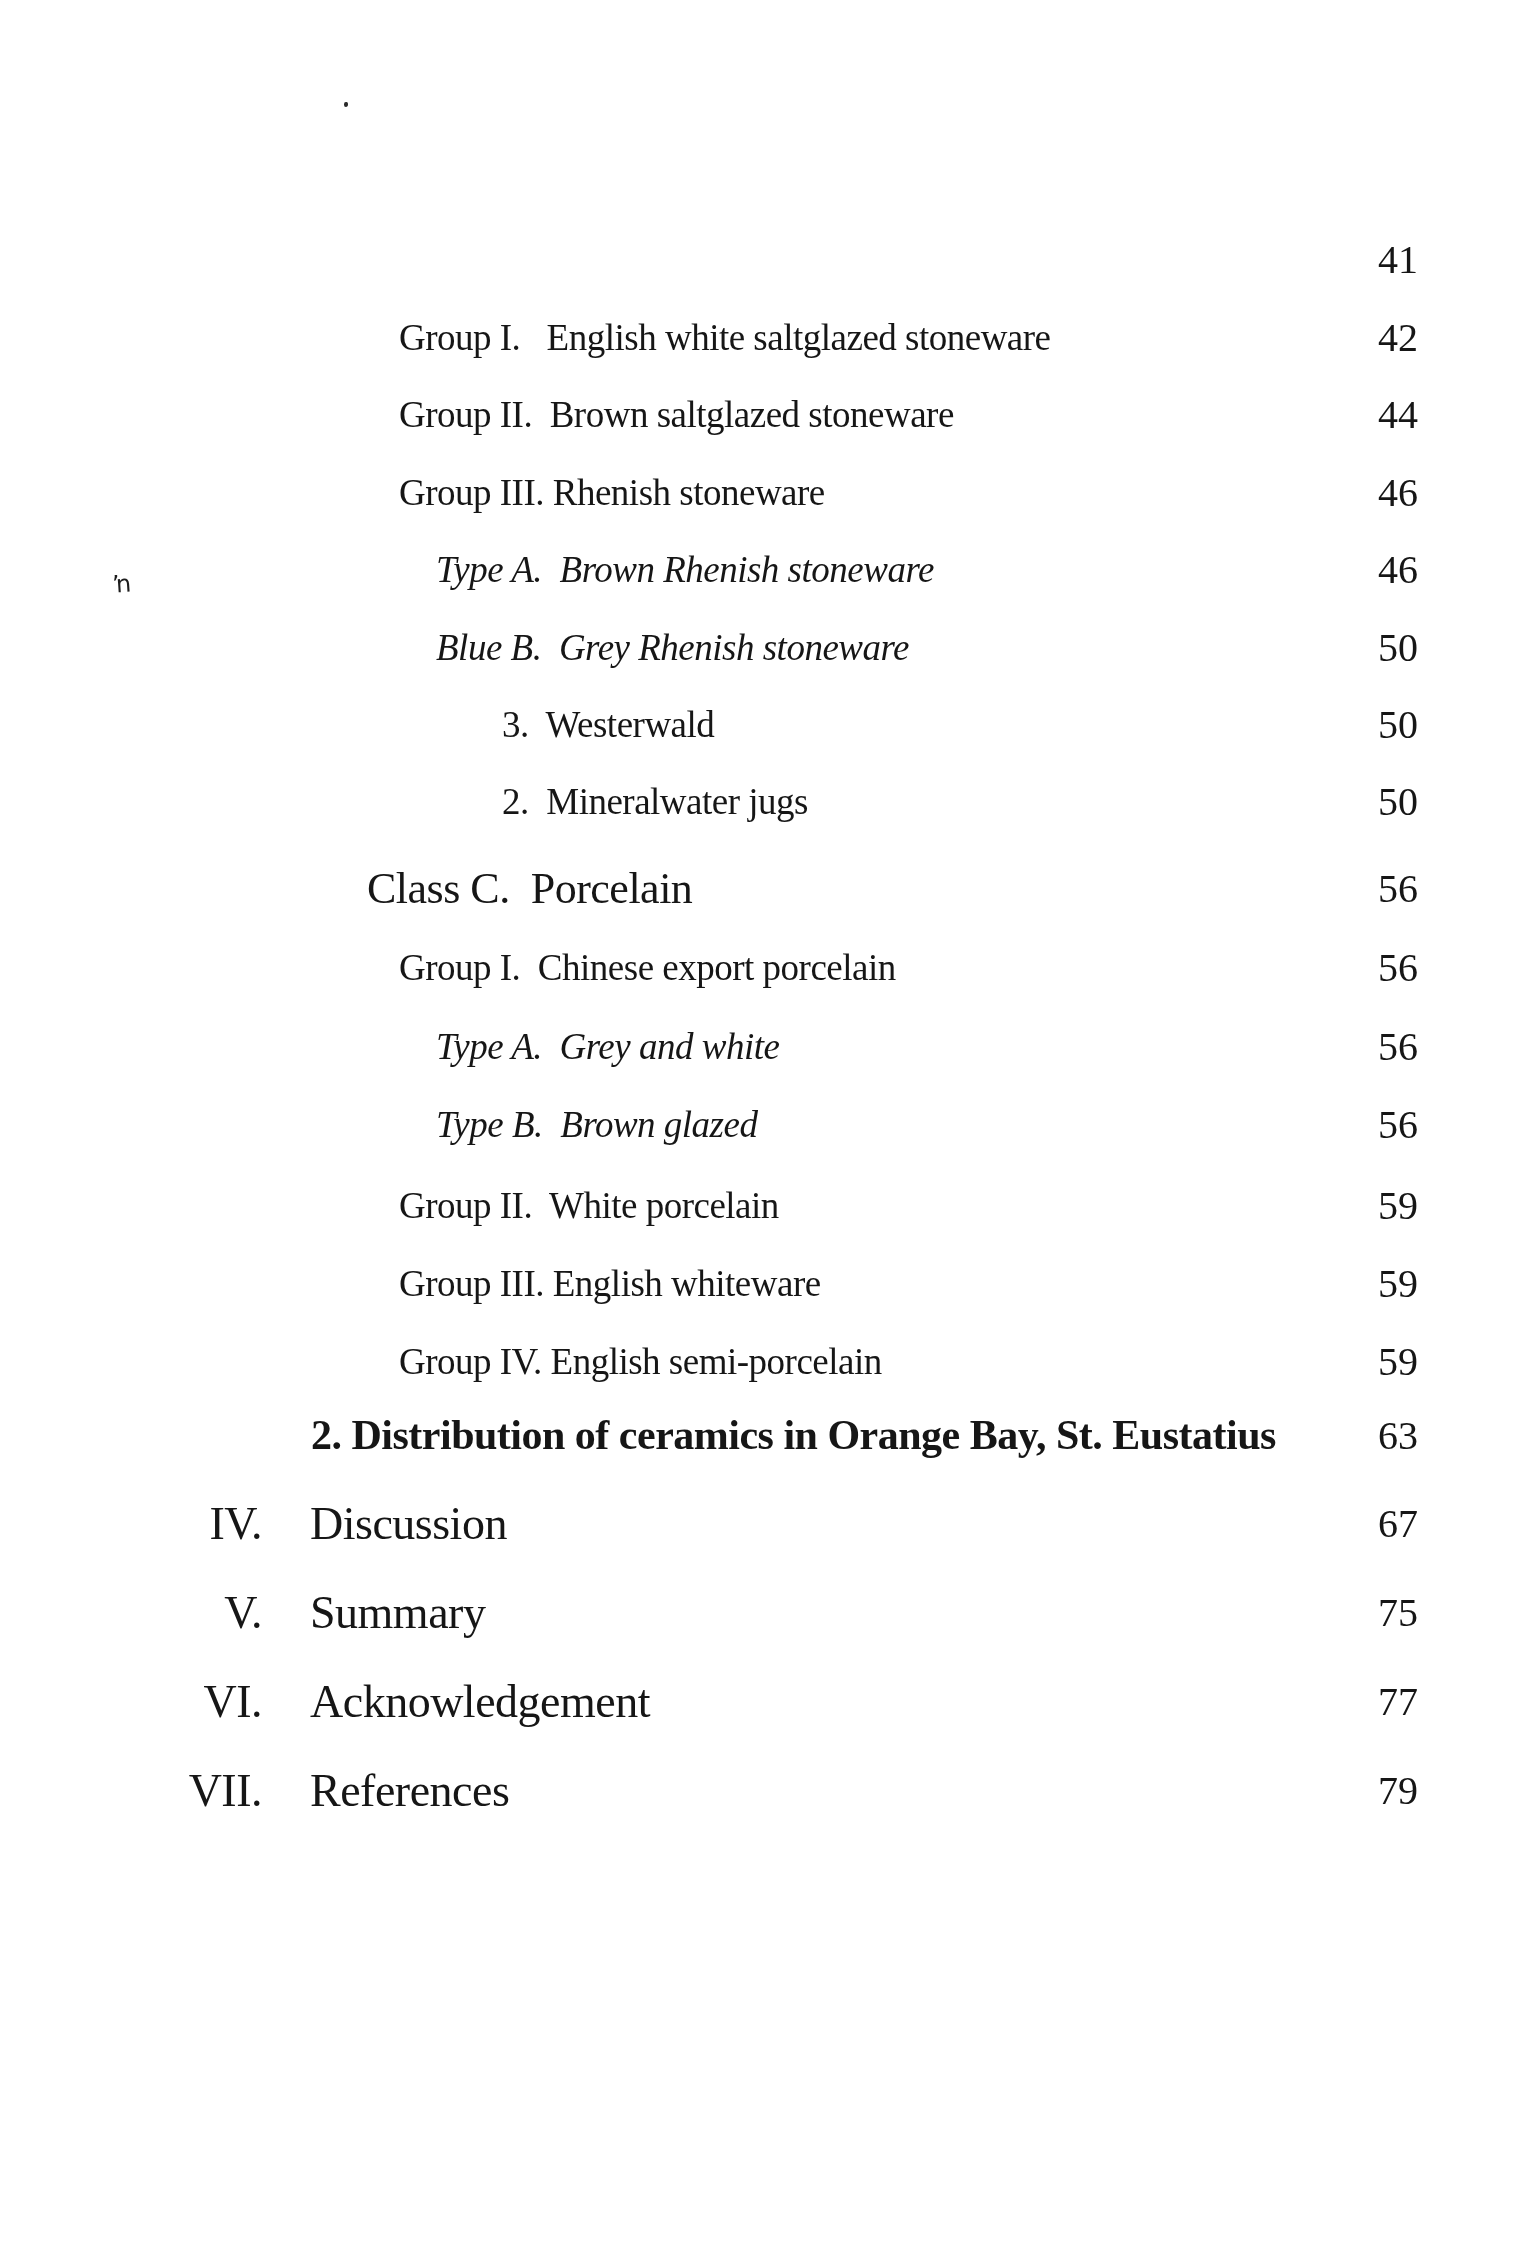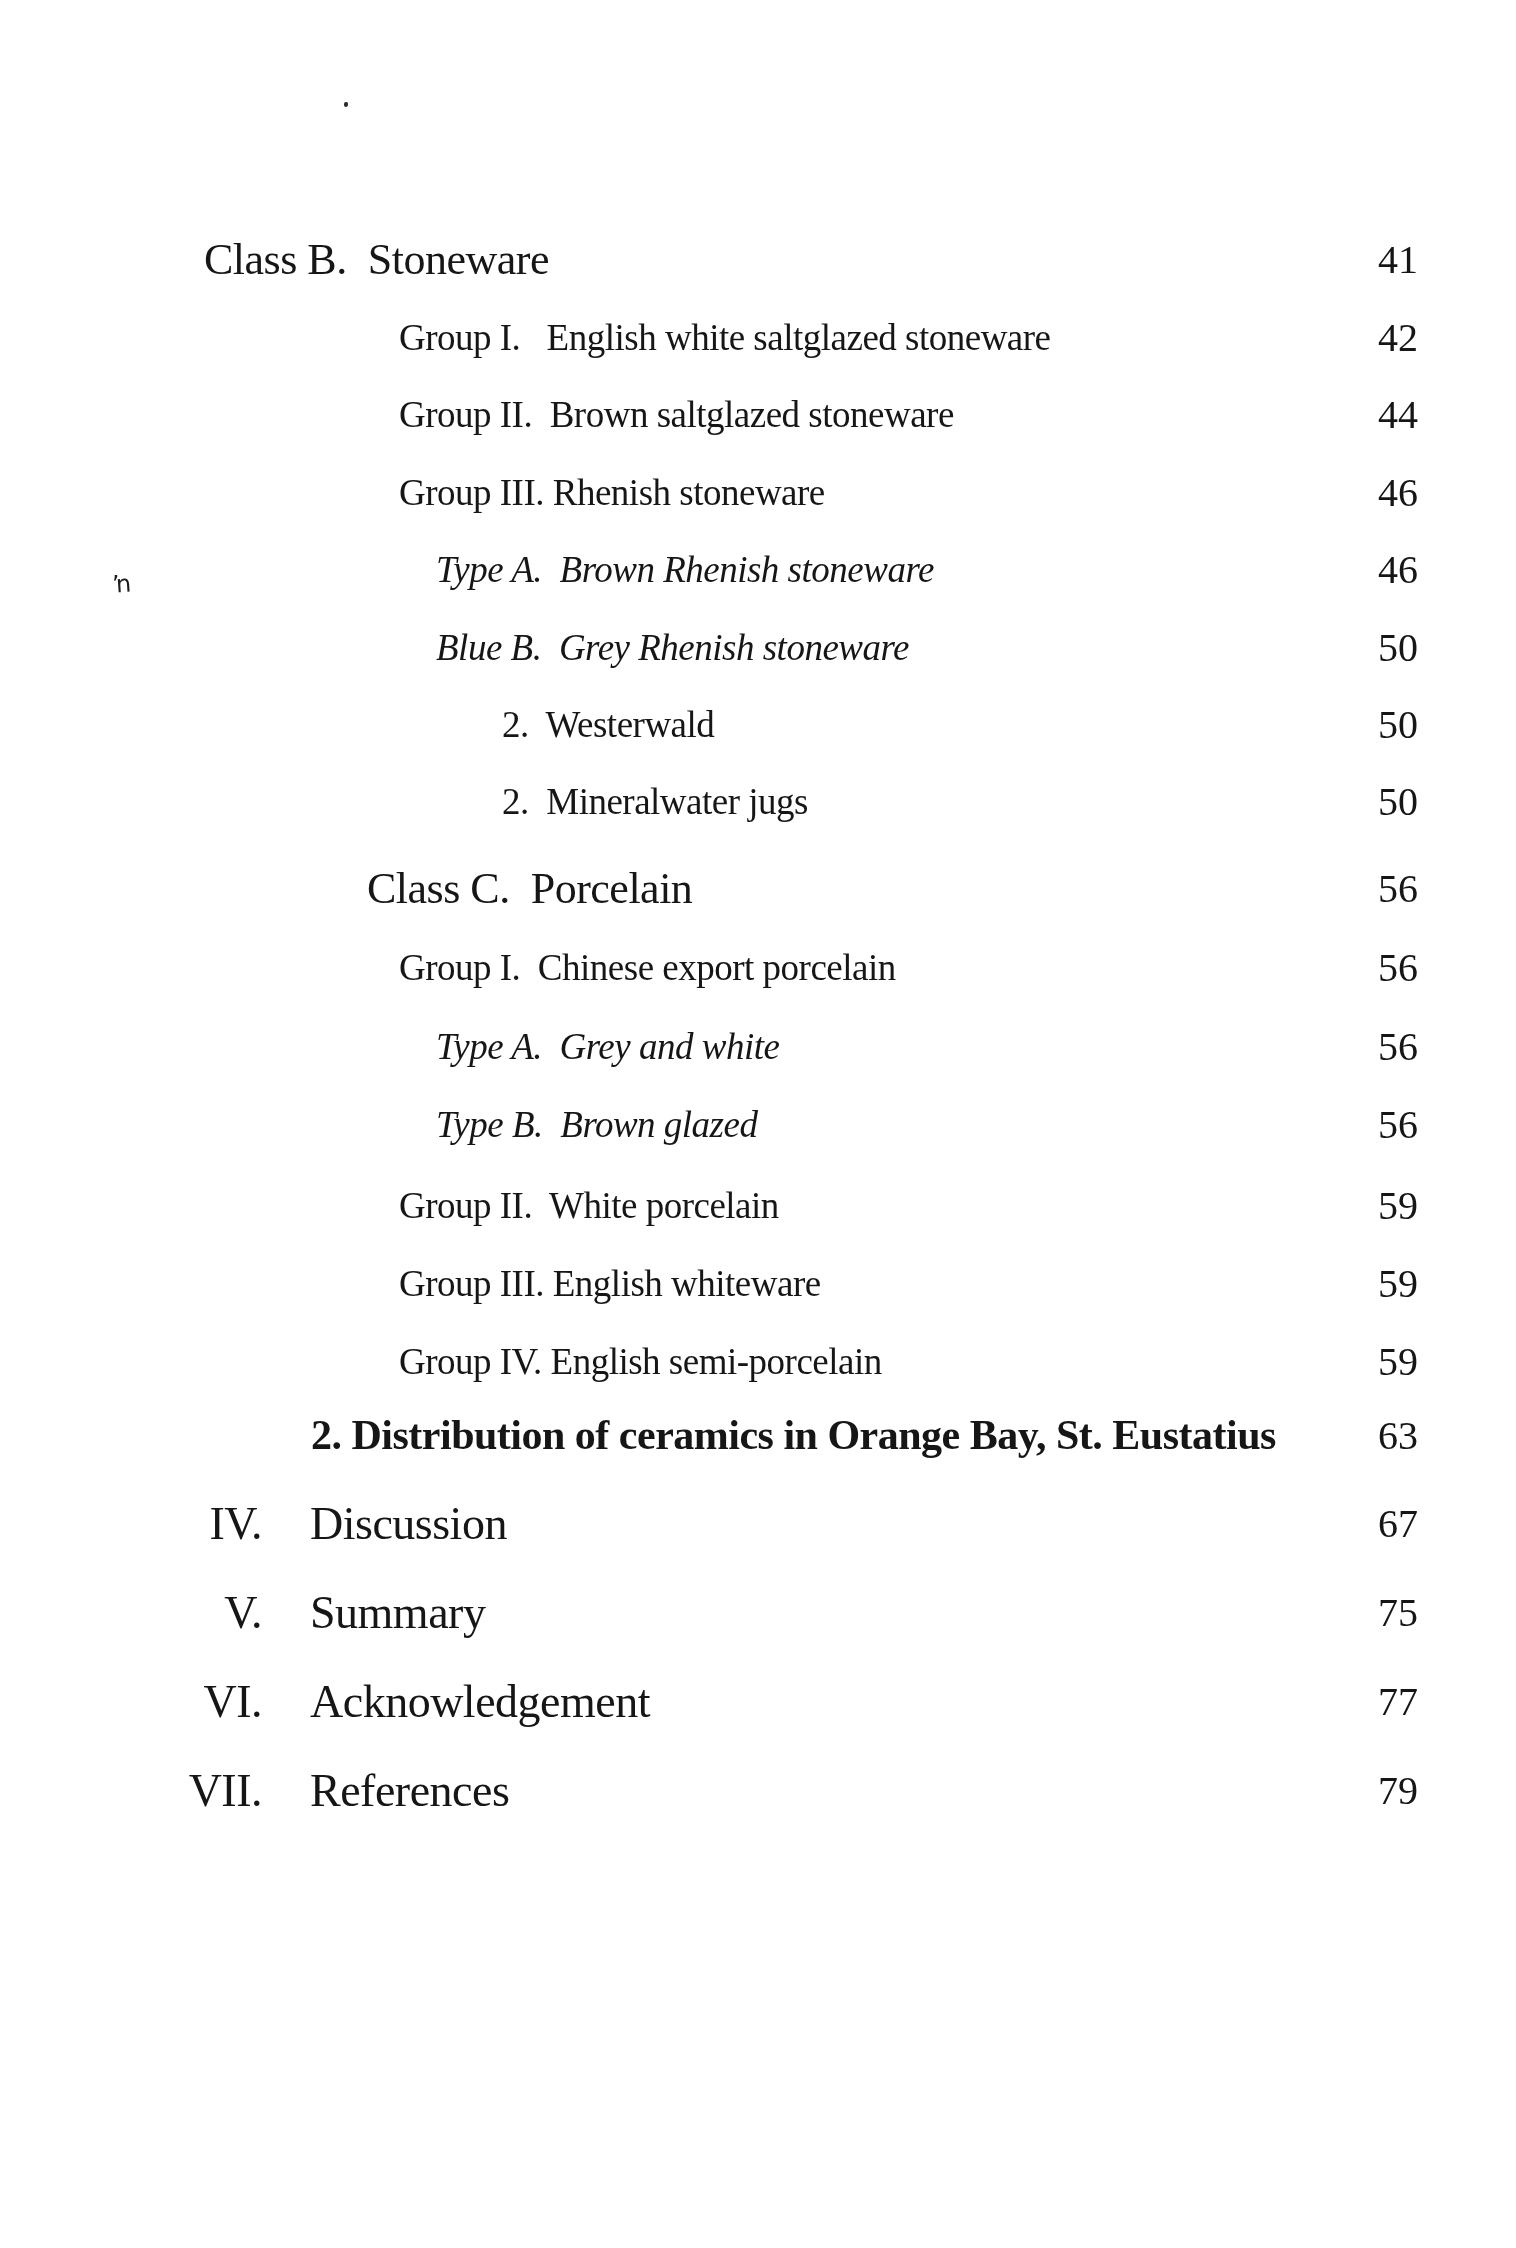--- a/index.html
+++ b/index.html
@@ -74,21 +74,20 @@
 </style>
 </head>
 <body>
 
 <div class="page">
 
   <span class="ink-speck">ŉ</span>
   <div class="ink-dot"></div>
 
   <div class="row lvl-class" style="top:234px">
-    <span class="lbl" style="left:204px">Class B.  Stoneware</span>
     <span class="pg">41</span>
   </div>
 
   <div class="row lvl-group" style="top:315px">
     <span class="lbl" style="left:399px">Group I.   English white saltglazed stoneware</span>
     <span class="pg">42</span>
   </div>
 
   <div class="row lvl-group" style="top:392px">
     <span class="lbl" style="left:399px">Group II.  Brown saltglazed stoneware</span>
@@ -104,21 +103,21 @@
     <span class="lbl" style="left:436px">Type A.  Brown Rhenish stoneware</span>
     <span class="pg">46</span>
   </div>
 
   <div class="row lvl-type" style="top:625px">
     <span class="lbl" style="left:436px">Blue B.  Grey Rhenish stoneware</span>
     <span class="pg">50</span>
   </div>
 
   <div class="row lvl-sub" style="top:702px">
-    <span class="lbl" style="left:502px">2.  Westerwald</span>
+    <span class="lbl" style="left:502px">3.  Westerwald</span>
     <span class="pg">50</span>
   </div>
 
   <div class="row lvl-sub" style="top:779px">
     <span class="lbl" style="left:502px">2.  Mineralwater jugs</span>
     <span class="pg">50</span>
   </div>
 
   <div class="row lvl-class" style="top:863px">
     <span class="lbl" style="left:367px">Class C.  Porcelain</span>

